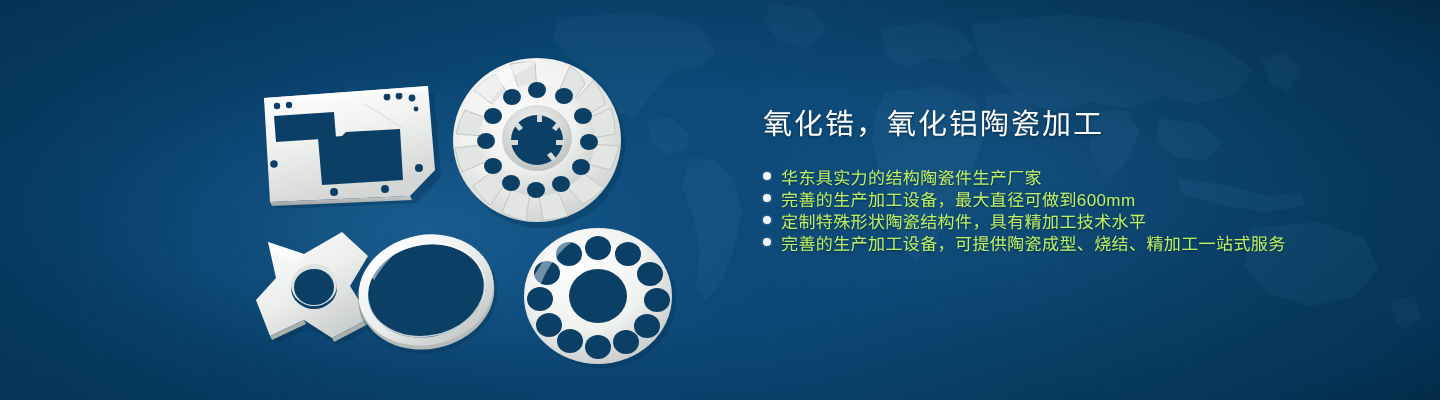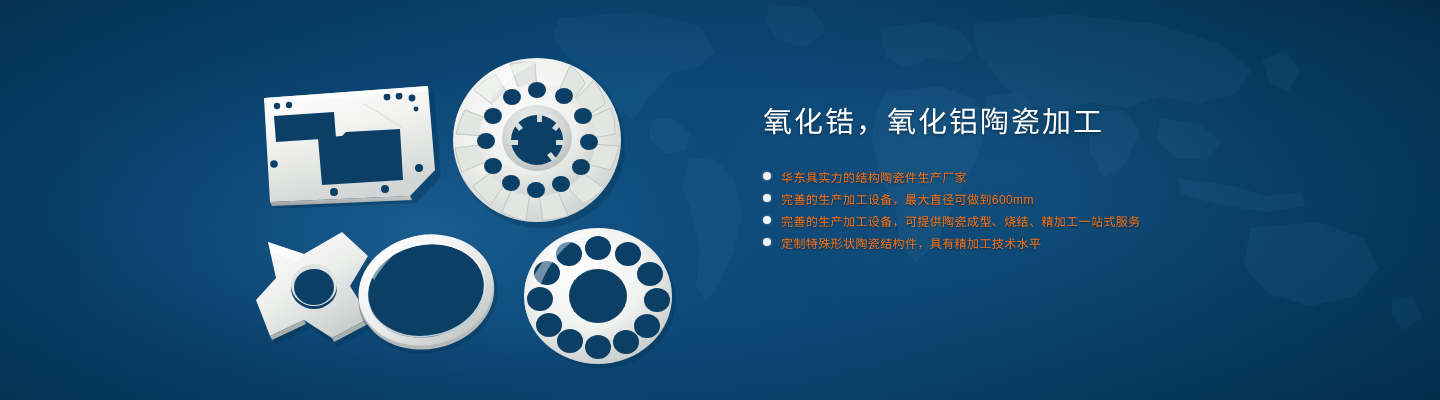--- a/index.html
+++ b/index.html
@@ -59,34 +59,33 @@
   #prod-xplate  { left:248px; top:222px; }
   #prod-ring    { left:344px; top:222px; }
   #prod-disc    { left:516px; top:222px; }
 
   
   .content{ position:absolute; left:763px; top:106px; width:560px; }
   .headline{
     font-size:29px; line-height:1.28; letter-spacing:2px;
     color:#ffffff; font-weight:400; white-space:nowrap;
     text-shadow:0 1px 3px rgba(0,0,0,.45);
-    font-family:Liberation Mono, monospace;
   }
   .bullets{ list-style:none; margin-top:22px; }
   .bullet{
     display:flex; align-items:center; height:22px;
     margin-bottom:0px;
   }
   .dot{
     width:8px; height:8px; border-radius:50%;
     background:#eef4f8; flex:0 0 auto; margin-right:10px;
     box-shadow:0 0 3px rgba(255,255,255,.35);
   }
   .btext{
-    font-size:12px; color:#f97316; letter-spacing:.4px;
+    font-size:17px; color:#bef264; letter-spacing:.4px;
     white-space:nowrap; text-shadow:0 1px 2px rgba(0,0,0,.45);
   }
 </style>
 </head>
 <body>
 
 <div class="banner">
 
   <div class="bg-base"></div>
   <div class="bg-vert"></div>
@@ -334,23 +333,23 @@
       <li class="bullet">
         <span class="dot"></span>
         <span class="btext">华东具实力的结构陶瓷件生产厂家</span>
       </li>
       <li class="bullet">
         <span class="dot"></span>
         <span class="btext">完善的生产加工设备，最大直径可做到600mm</span>
       </li>
       <li class="bullet">
         <span class="dot"></span>
-        <span class="btext">完善的生产加工设备，可提供陶瓷成型、烧结、精加工一站式服务</span>
+        <span class="btext">定制特殊形状陶瓷结构件，具有精加工技术水平</span>
       </li>
       <li class="bullet">
         <span class="dot"></span>
-        <span class="btext">定制特殊形状陶瓷结构件，具有精加工技术水平</span>
+        <span class="btext">完善的生产加工设备，可提供陶瓷成型、烧结、精加工一站式服务</span>
       </li>
     </ul>
 
   </div>
 
 </div>
 
 </body></html>

